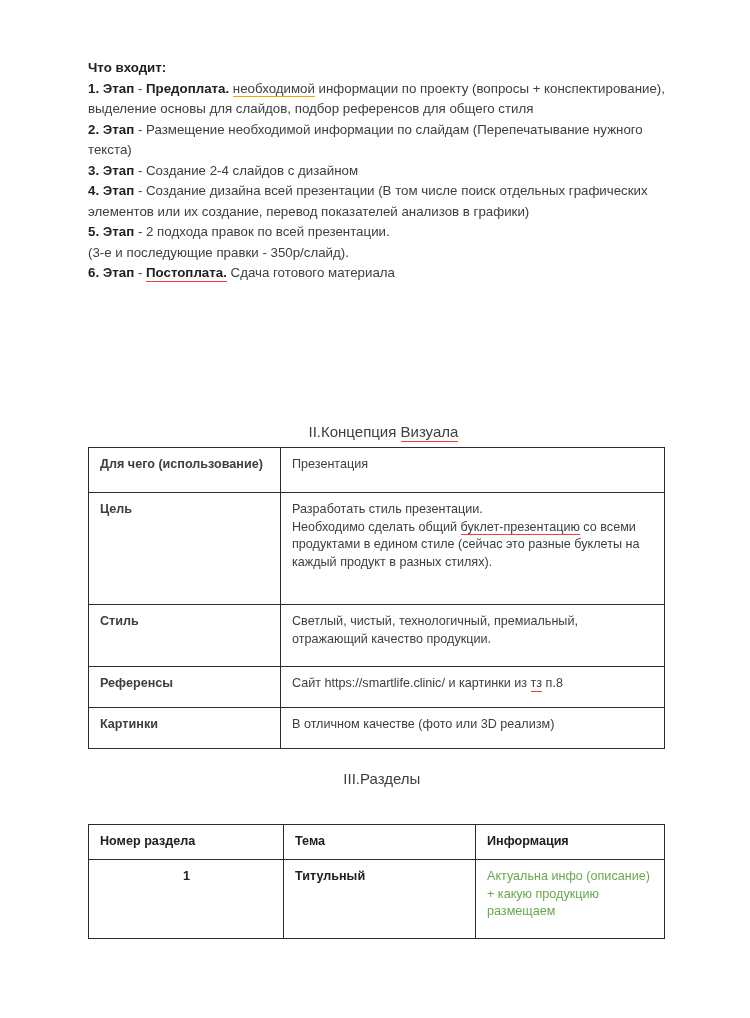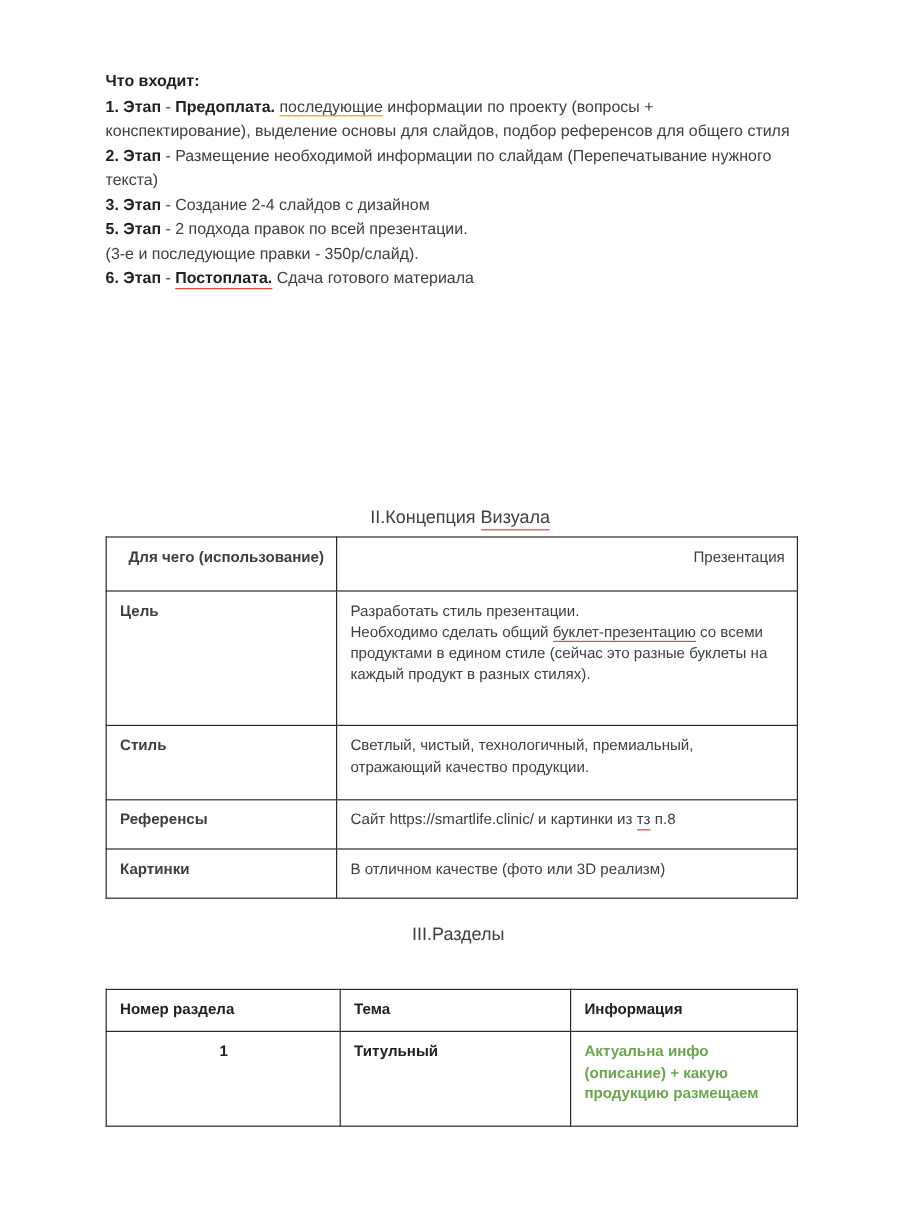--- a/index.html
+++ b/index.html
@@ -103,21 +103,21 @@
     color: #5f6368;
   }
   .t1 {
     position: absolute;
     left: 88px;
     top: 447px;
     width: 576px;
   }
   .t1 col.c1 { width: 192px; }
   .t1 col.c2 { width: 384px; }
-  .t1 tr.r-use td   { height: 28px; text-align: right; }
+  .t1 tr.r-use td   { height: 28px; }
   .t1 tr.r-goal td  { height: 95px; }
   .t1 tr.r-style td { height: 45px; }
   .t1 tr.r-ref td   { height: 24px; }
   .t1 tr.r-pic td   { height: 24px; }
 
   .t2 {
     position: absolute;
     left: 88px;
     top: 824px;
     width: 576px;
@@ -139,47 +139,49 @@
     text-align: center;
     font-weight: bold;
     color: #202124;
   }
   .t2 .theme {
     font-weight: bold;
     color: #202124;
   }
   .t2 .info {
     color: #6aa84f;
-    font-weight: bold;
   }
 </style>
 </head>
 <body>
 
 <div class="page">
 
   <div class="content">
     <div class="intro">
 
       <p>
         <span class="b">Что входит:</span>
       </p>
 
       <p>
-        <span class="b">1. Этап</span><span> - </span><span class="b">Предоплата.</span><span> </span><span class="u-orange">последующие</span><span> информации по проекту (вопросы + конспектирование), выделение основы для слайдов, подбор референсов для общего стиля</span>
+        <span class="b">1. Этап</span><span> - </span><span class="b">Предоплата.</span><span> </span><span class="u-orange">необходимой</span><span> информации по проекту (вопросы + конспектирование), выделение основы для слайдов, подбор референсов для общего стиля</span>
       </p>
 
       <p>
         <span class="b">2. Этап</span><span> - </span><span>Размещение необходимой информации по слайдам (Перепечатывание нужного текста)</span>
       </p>
 
       <p>
         <span class="b">3. Этап</span><span> - </span><span>Создание 2-4 слайдов с дизайном</span>
       </p>
 
+      <p>
+        <span class="b">4. Этап</span><span> - </span><span>Создание дизайна всей презентации  (В том числе поиск отдельных графических элементов или их создание, перевод показателей анализов в графики)</span>
+      </p>
 
       <p>
         <span class="b">5. Этап</span><span>  - </span><span>2 подхода правок по всей презентации.</span>
       </p>
 
       <p>
         <span>(3-е и последующие правки - 350р/слайд).</span>
       </p>
 
       <p>

